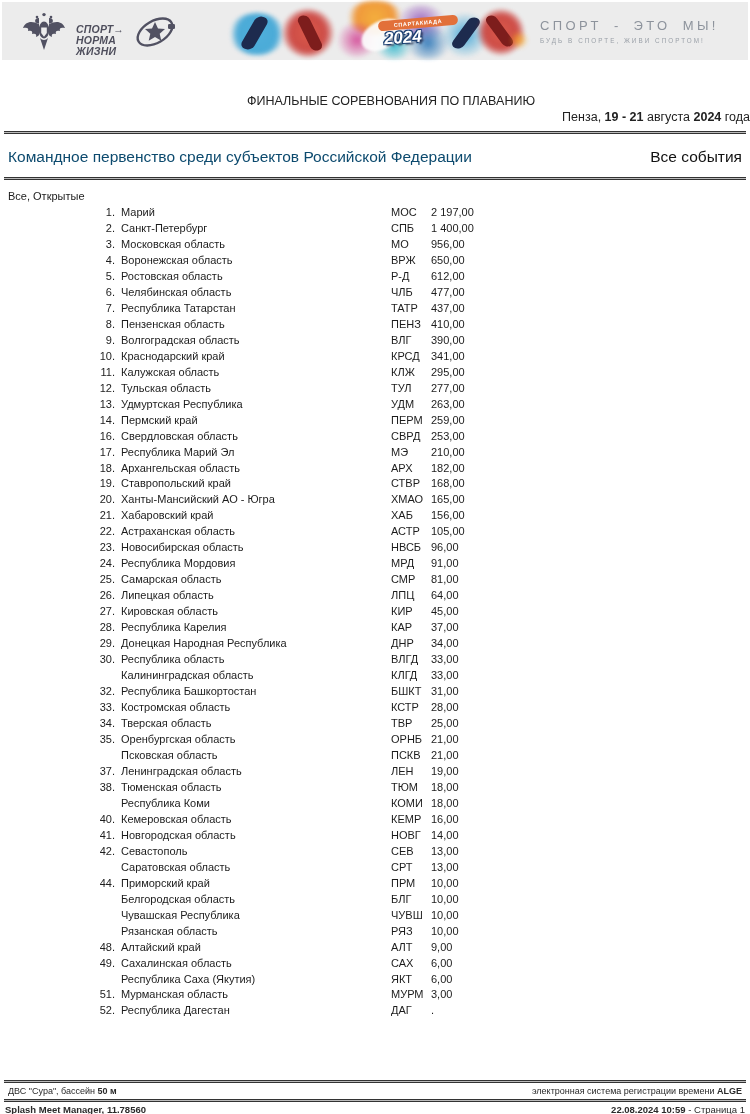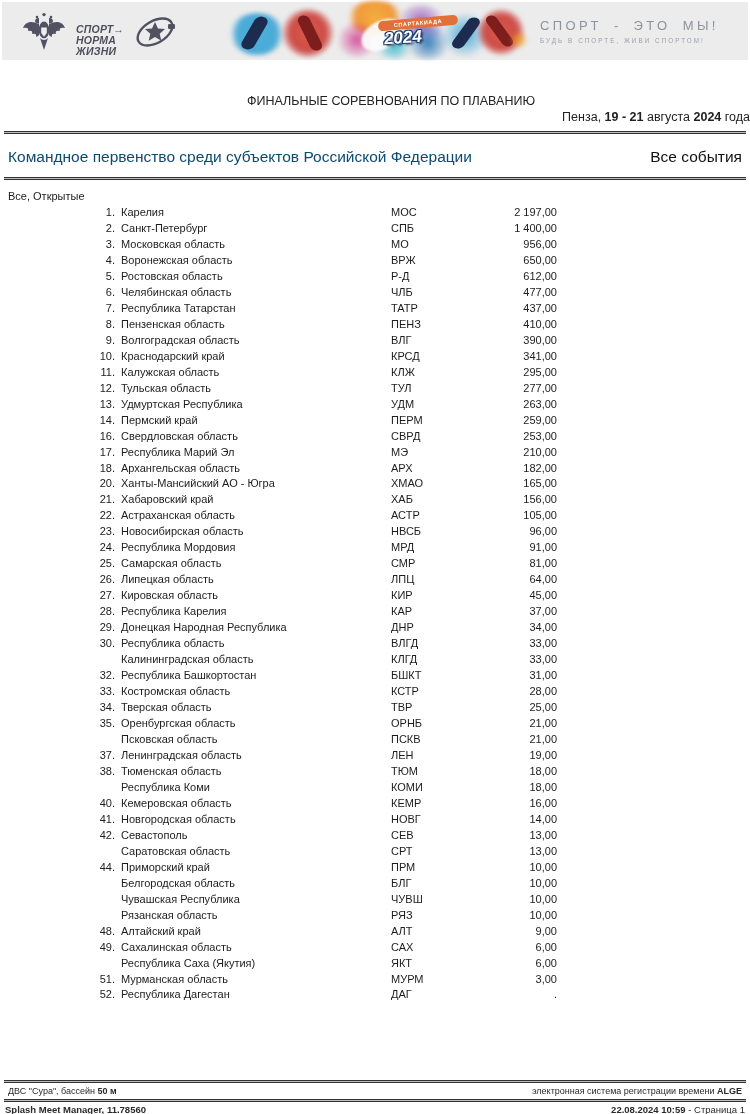--- a/index.html
+++ b/index.html
@@ -48,21 +48,21 @@
   .heading-right{position:absolute;right:0;top:0;font-size:15.5px;color:#111;}
 
   .section-label{top:190px;left:8px;font-size:11px;color:#1c1c1c;}
 
   
   .rows{top:205px;left:0;width:750px;}
   .srow{position:relative;height:15.97px;font-size:11px;line-height:15.97px;white-space:nowrap;}
   .c-rank{position:absolute;left:0;width:115px;text-align:right;}
   .c-name{position:absolute;left:121px;}
   .c-code{position:absolute;left:391px;}
-  .c-pts{position:absolute;left:420px;width:137px;text-align:right;}
+  .c-pts{position:absolute;left:431px;width:137px;text-align:left;}
 
   
   .foot1{top:1086px;left:8px;right:8px;height:12px;font-size:9px;color:#2a2a2a;}
   .foot1-left{position:absolute;left:0;top:0;}
   .foot1-right{position:absolute;right:0;top:0;}
   .foot2{top:1104px;left:5px;right:5px;height:12px;font-size:9.5px;color:#2a2a2a;}
   .foot2-left{position:absolute;left:0;top:0;font-weight:700;}
   .foot2-center{position:absolute;left:8px;width:100%;text-align:left;top:0;margin-top:48px;}
   .foot2-right{position:absolute;right:0;top:0;}
 </style>
@@ -136,21 +136,21 @@
   <div class="heading-right">Все события</div>
 </div>
 
 <div class="abs rule rule2"></div>
 
 <div class="abs section-label">Все, Открытые</div>
 
 <div class="abs rows">
     <div class="srow">
       <span class="c-rank">1.</span>
-      <span class="c-name">Карелия</span>
+      <span class="c-name">Марий</span>
       <span class="c-code">МОС</span>
       <span class="c-pts">2 197,00</span>
     </div>
     <div class="srow">
       <span class="c-rank">2.</span>
       <span class="c-name">Санкт-Петербург</span>
       <span class="c-code">СПБ</span>
       <span class="c-pts">1 400,00</span>
     </div>
     <div class="srow">
@@ -235,20 +235,26 @@
       <span class="c-rank">17.</span>
       <span class="c-name">Республика Марий Эл</span>
       <span class="c-code">МЭ</span>
       <span class="c-pts">210,00</span>
     </div>
     <div class="srow">
       <span class="c-rank">18.</span>
       <span class="c-name">Архангельская область</span>
       <span class="c-code">АРХ</span>
       <span class="c-pts">182,00</span>
+    </div>
+    <div class="srow">
+      <span class="c-rank">19.</span>
+      <span class="c-name">Ставропольский край</span>
+      <span class="c-code">СТВР</span>
+      <span class="c-pts">168,00</span>
     </div>
     <div class="srow">
       <span class="c-rank">20.</span>
       <span class="c-name">Ханты-Мансийский АО - Югра</span>
       <span class="c-code">ХМАО</span>
       <span class="c-pts">165,00</span>
     </div>
     <div class="srow">
       <span class="c-rank">21.</span>
       <span class="c-name">Хабаровский край</span>

